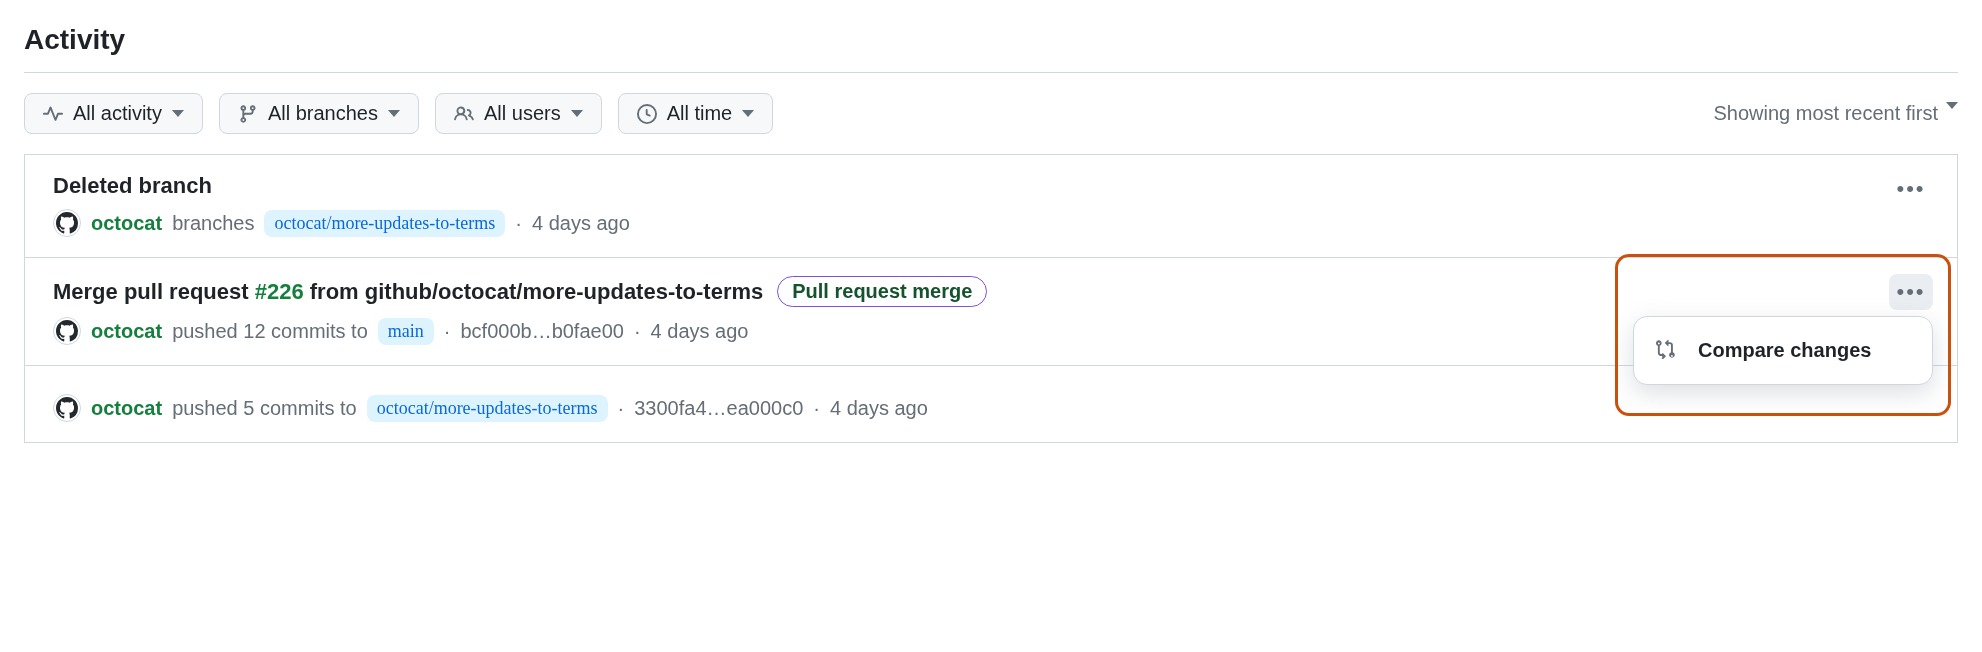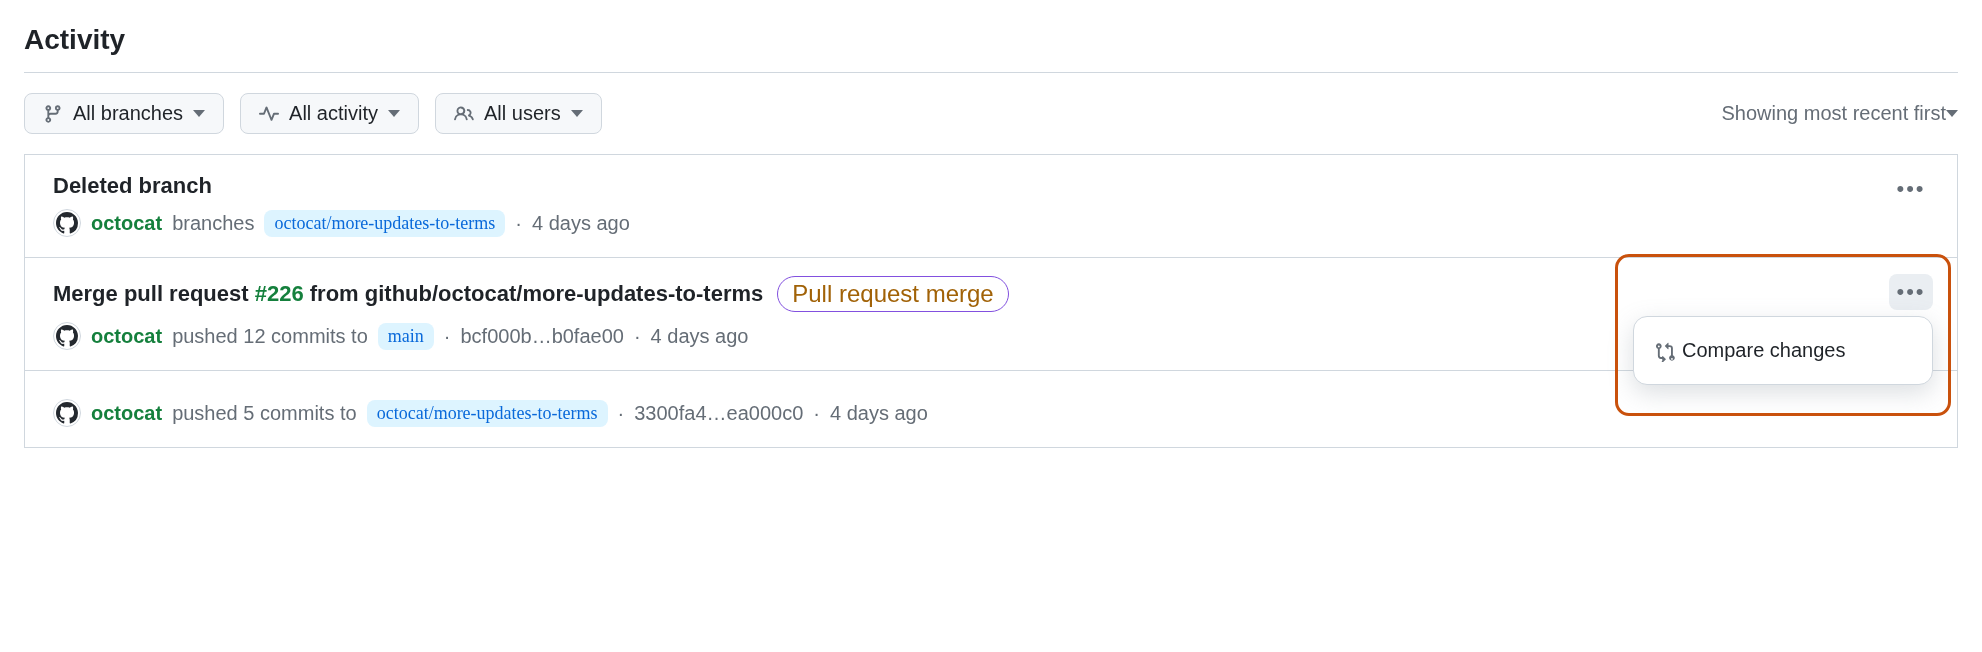--- a/index.html
+++ b/index.html
@@ -35,21 +35,22 @@
     font-weight: 500;
     color: #1f2328;
     cursor: pointer;
   }
   .filter-btn svg { fill: #656d76; }
   .sort-label {
     margin-left: auto;
     color: #656d76;
     font-size: 20px;
     display: inline-flex;
-    align-items: center;
+    align-items: flex-start;
+    gap: 8px;
     cursor: pointer;
   }
   .caret {
     width: 0; height: 0;
     border-left: 6px solid transparent;
     border-right: 6px solid transparent;
     border-top: 7px solid #656d76;
     display: inline-block;
   }
   .activity-list {
@@ -68,23 +69,23 @@
     font-weight: 600;
     color: #1f2328;
     display: flex;
     align-items: center;
     gap: 14px;
     flex-wrap: wrap;
   }
   .pr-number { color: #15803d; font-weight: 600; }
   .badge-outline {
     border: 1.5px solid #8250df;
-    color: #a16207;
-    font-size: 24px;
-    font-weight: 400;
+    color: #14532d;
+    font-size: 20px;
+    font-weight: 700;
     padding: 3px 14px;
     border-radius: 999px;
   }
   .item-meta {
     display: flex;
     align-items: center;
     gap: 10px;
     margin-top: 10px;
     font-size: 20px;
     color: #656d76;
@@ -135,72 +136,82 @@
     background: #ffffff;
     border: 1px solid #d0d7de;
     border-radius: 14px;
     box-shadow: 0 8px 24px rgba(140,149,159,0.3);
     padding: 10px 0;
     min-width: 300px;
     z-index: 10;
   }
   .dropdown-item {
     display: flex;
-    align-items: flex-end;
-    gap: 6px;
+    align-items: flex-start;
+    gap: 22px;
     padding: 12px 22px;
     font-size: 20px;
     color: #1f2328;
     cursor: pointer;
+    font-weight: bold;
   }
   .highlight-box {
     position: absolute;
     border: 3px solid #c9510c;
     border-radius: 14px;
     pointer-events: none;
     z-index: 20;
   }
   .icon { display: inline-flex; }
 </style>
 </head>
 <body>
 
 <h1 class="page-title">Activity</h1>
 
 <div class="filter-bar">
   <button class="filter-btn">
     <span class="icon">
       <svg width="20" height="20" viewBox="0 0 16 16">
+          <path d="M6 2c.306 0 .582.187.696.471L10 10.731l1.304-3.26A.751.751 0 0 1 12 7h3.25a.75.75 0 0 1 0 1.5h-2.742l-1.812 4.528a.751.751 0 0 1-1.392 0L6 4.77 4.696 8.03A.75.75 0 0 1 4 8.5H.75a.75.75 0 0 1 0-1.5h2.742l1.812-4.529A.751.751 0 0 1 6 2Z"></path>
+        </svg>
+    </span>
+    <span>All activity</span>
+    <span class="caret"></span>
+  </button>
+
+  <button class="filter-btn">
+    <span class="icon">
+      <svg width="20" height="20" viewBox="0 0 16 16">
           <path d="M9.5 3.25a2.25 2.25 0 1 1 3 2.122V6A2.5 2.5 0 0 1 10 8.5H6a1 1 0 0 0-1 1v1.128a2.251 2.251 0 1 1-1.5 0V5.372a2.25 2.25 0 1 1 1.5 0v1.836A2.493 2.493 0 0 1 6 7h4a1 1 0 0 0 1-1v-.628A2.25 2.25 0 0 1 9.5 3.25Zm-6 0a.75.75 0 1 0 1.5 0 .75.75 0 0 0-1.5 0Zm8.25-.75a.75.75 0 1 0 0 1.5.75.75 0 0 0 0-1.5ZM4.25 12a.75.75 0 1 0 0 1.5.75.75 0 0 0 0-1.5Z"></path>
         </svg>
     </span>
     <span>All branches</span>
     <span class="caret"></span>
   </button>
 
   <button class="filter-btn">
     <span class="icon">
       <svg width="20" height="20" viewBox="0 0 16 16">
-          <path d="M6 2c.306 0 .582.187.696.471L10 10.731l1.304-3.26A.751.751 0 0 1 12 7h3.25a.75.75 0 0 1 0 1.5h-2.742l-1.812 4.528a.751.751 0 0 1-1.392 0L6 4.77 4.696 8.03A.75.75 0 0 1 4 8.5H.75a.75.75 0 0 1 0-1.5h2.742l1.812-4.529A.751.751 0 0 1 6 2Z"></path>
-        </svg>
-    </span>
-    <span>All activity</span>
-    <span class="caret"></span>
-  </button>
-
-  <button class="filter-btn">
-    <span class="icon">
-      <svg width="20" height="20" viewBox="0 0 16 16">
           <path d="M2 5.5a3.5 3.5 0 1 1 5.898 2.549 5.508 5.508 0 0 1 3.034 4.084.75.75 0 1 1-1.482.235 4 4 0 0 0-7.9 0 .75.75 0 0 1-1.482-.236A5.507 5.507 0 0 1 3.102 8.05 3.493 3.493 0 0 1 2 5.5ZM11 4a3.001 3.001 0 0 1 2.22 5.018 5.01 5.01 0 0 1 2.56 3.012.749.749 0 0 1-.885.954.752.752 0 0 1-.549-.514 3.507 3.507 0 0 0-2.522-2.372.75.75 0 0 1-.574-.73v-.352a.75.75 0 0 1 .416-.672A1.5 1.5 0 0 0 11 5.5.75.75 0 0 1 11 4Zm-5.5-.5a2 2 0 1 0-.001 3.999A2 2 0 0 0 5.5 3.5Z"></path>
         </svg>
     </span>
     <span>All users</span>
     <span class="caret"></span>
   </button>
 
+  <button class="filter-btn">
+    <span class="icon">
+      <svg width="20" height="20" viewBox="0 0 16 16">
+          <path d="M8 0a8 8 0 1 1 0 16A8 8 0 0 1 8 0ZM1.5 8a6.5 6.5 0 1 0 13 0 6.5 6.5 0 0 0-13 0Zm7-3.25v2.992l2.028.812a.75.75 0 0 1-.557 1.392l-2.5-1A.751.751 0 0 1 7 8.25v-3.5a.75.75 0 0 1 1.5 0Z"></path>
+        </svg>
+    </span>
+    <span>All time</span>
+    <span class="caret"></span>
+  </button>
 
   <div class="sort-label">
     <span>Showing most recent first</span>
     <span class="caret"></span>
   </div>
 </div>
 
 <div class="activity-list">
 
   <div class="activity-item">

